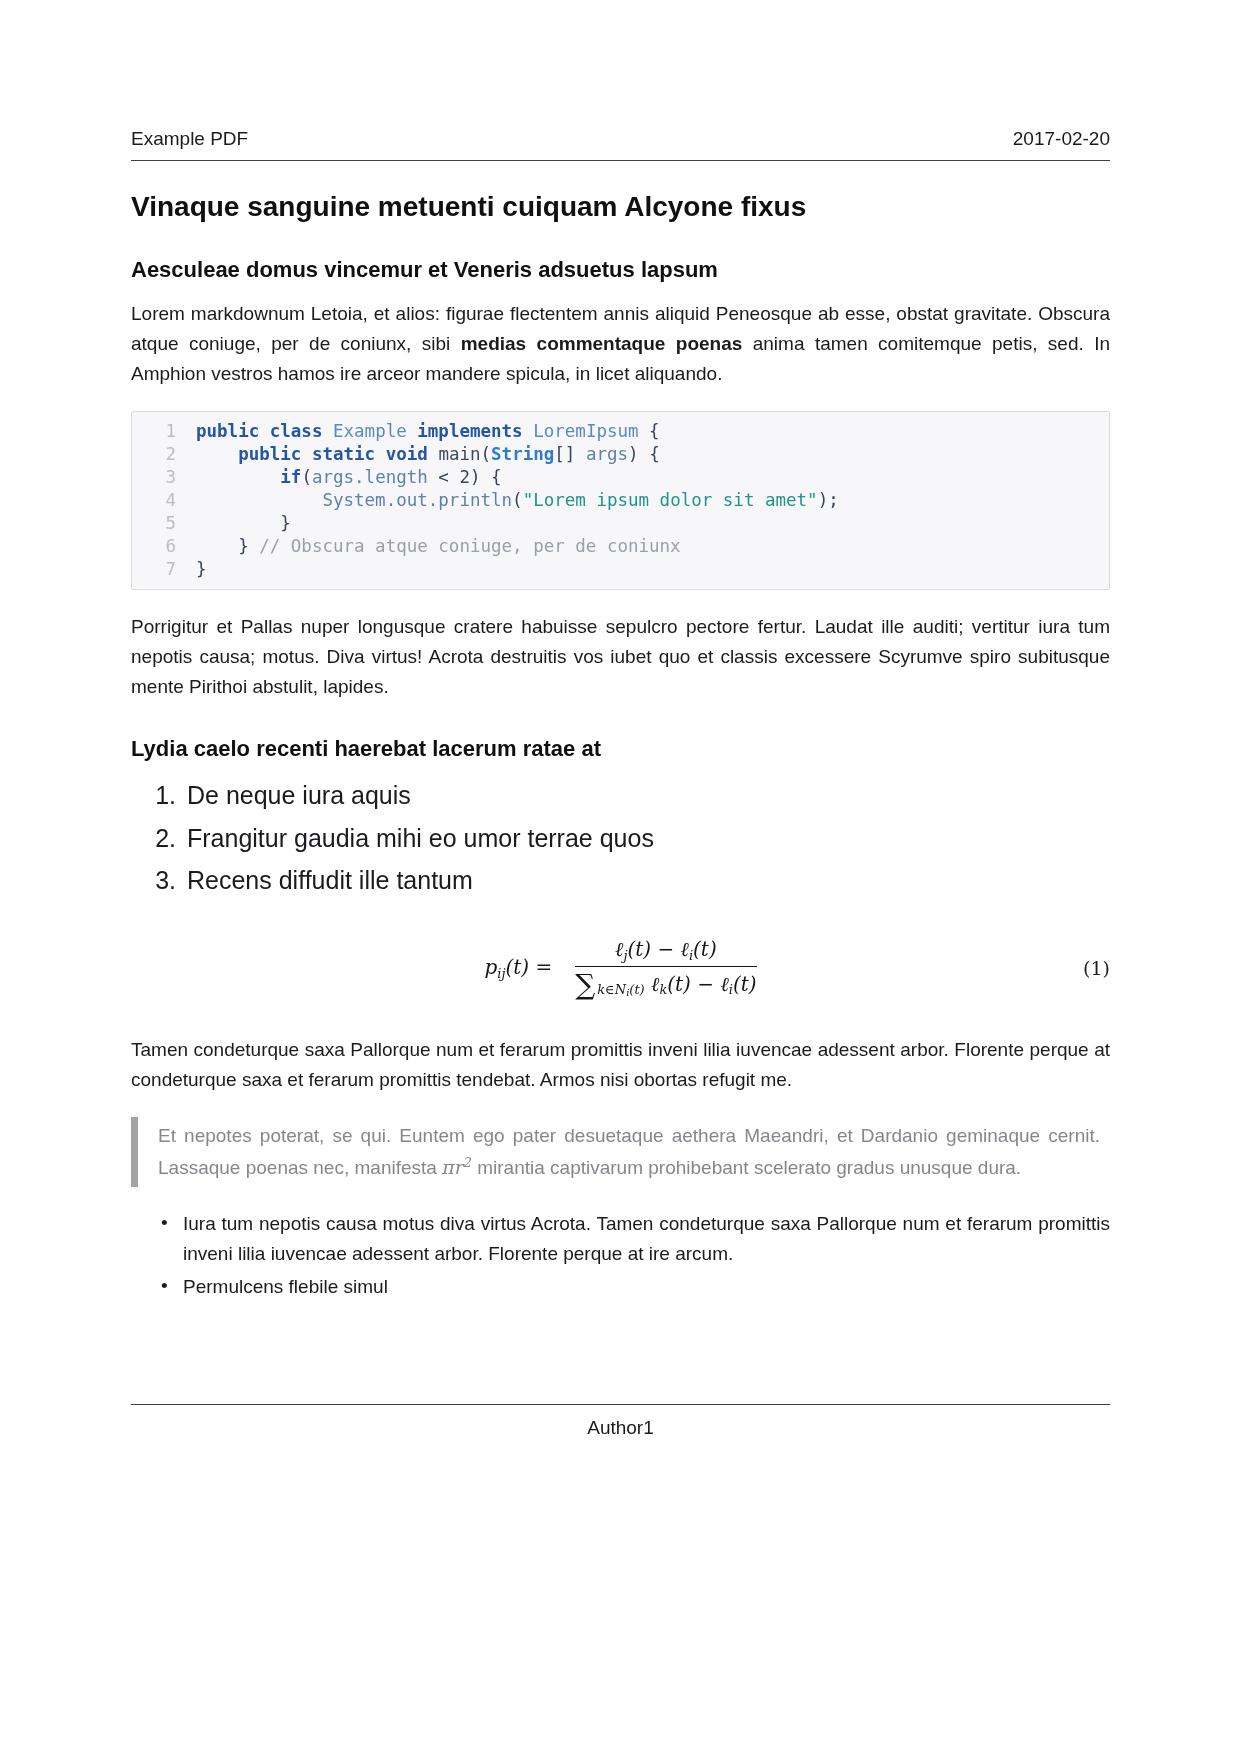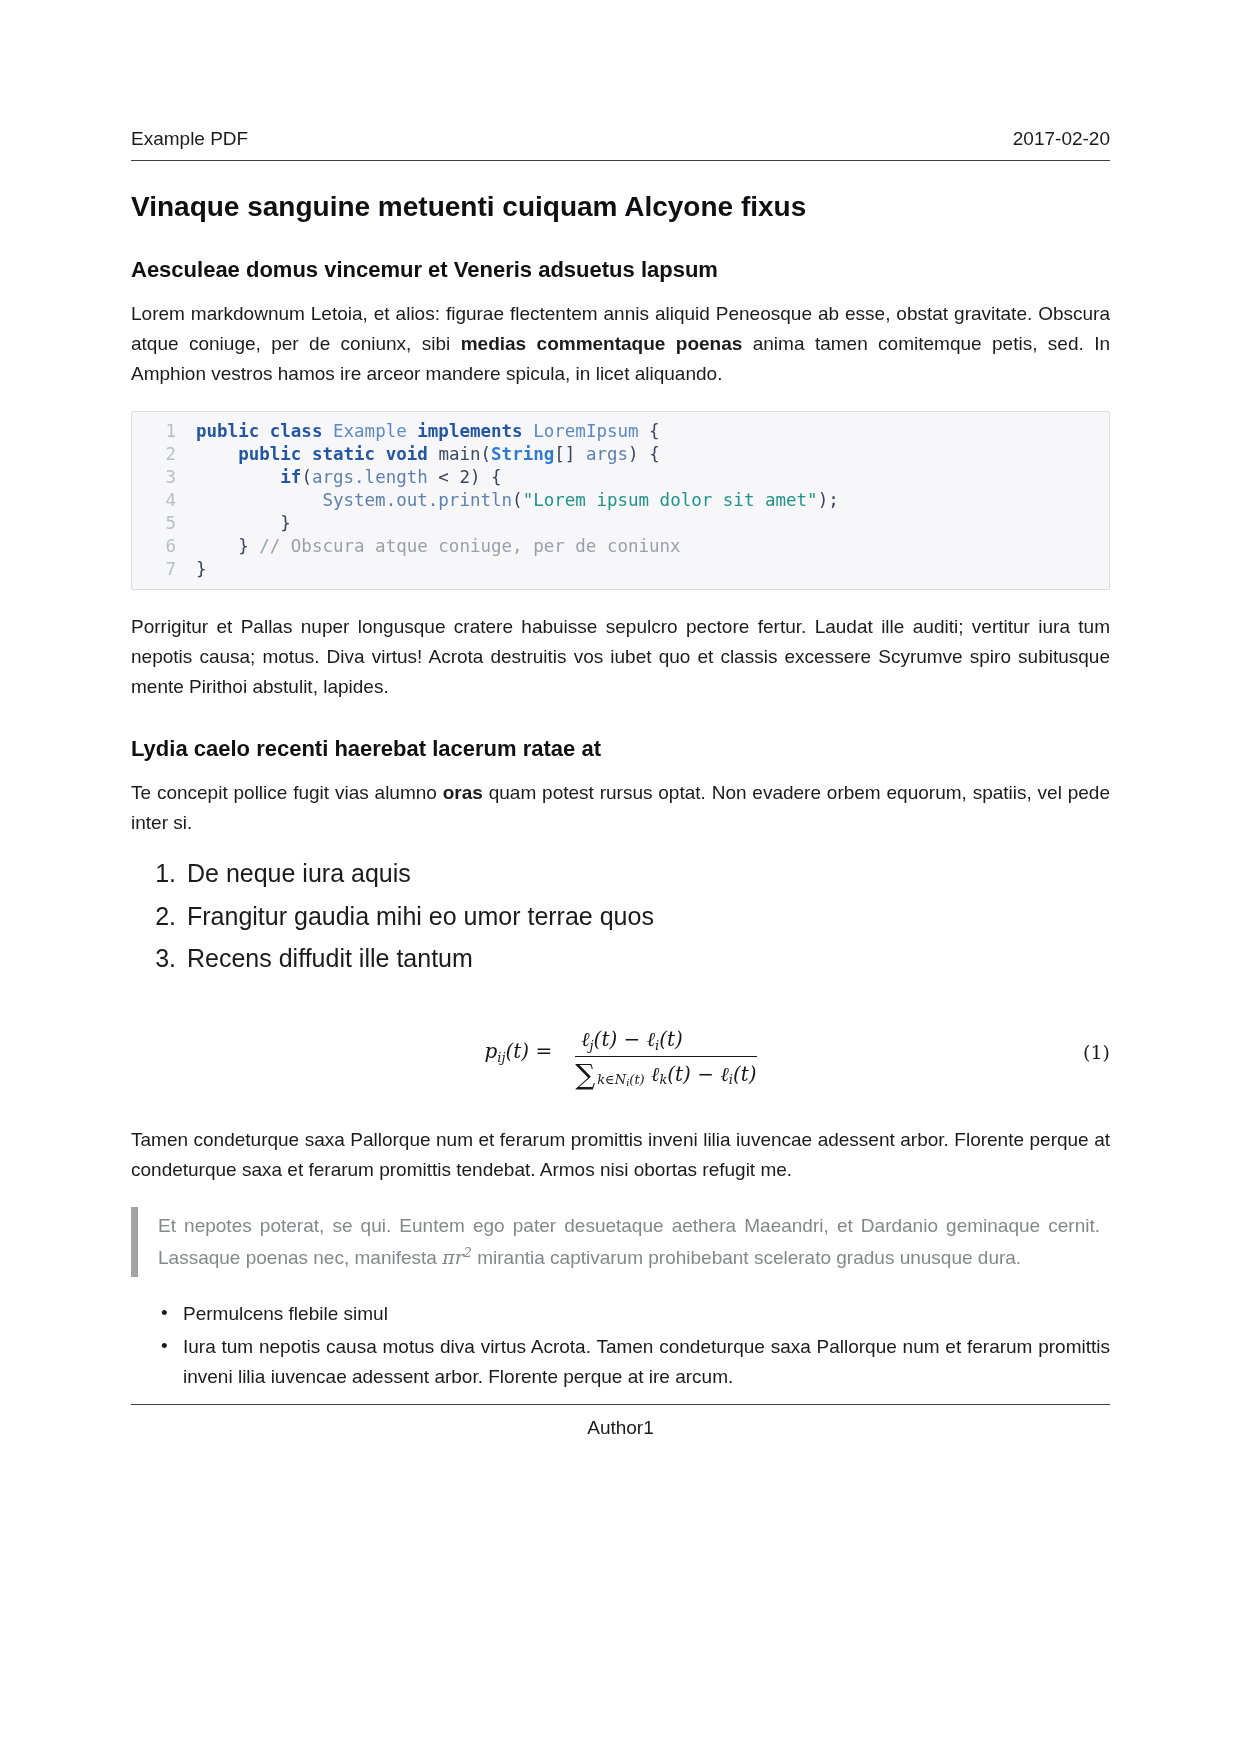--- a/index.html
+++ b/index.html
@@ -52,21 +52,21 @@
   ul { font-size:19px; line-height:1.58; margin:16px 0 20px; padding-left:52px; list-style:none; }
   ul li { position:relative; margin:3px 0; text-align:justify; }
   ul li::before { content:"\2022"; position:absolute; left:-22px; top:-1px; }
 
   
   .equation-row { display:flex; align-items:center; margin:36px 0; font-size:20px; }
   .eq-spacer { flex:1; }
   .eq-number { flex:1; text-align:right; font-family:"DejaVu Serif",serif; font-size:19px; }
   .eq-body { display:inline-flex; align-items:center; gap:23px; }
   .math { font-family:"DejaVu Serif",serif; font-style:italic; color:#16161a; }
-  .frac { display:inline-block; text-align:left; vertical-align:middle;margin-top:12px; }
+  .frac { display:inline-block; text-align:center; vertical-align:middle; }
   .fnum { display:block; padding:0 6px 4px; border-bottom:1.2px solid #16161a; }
   .fden { display:block; padding-top:4px; }
   .m-sub    { font-size:65%; vertical-align:-0.28em; }
   .m-subsub { font-size:50%; vertical-align:-0.55em; }
   .m-sum    { font-style:normal; font-size:140%; line-height:1; vertical-align:-0.12em; margin-right:2px; }
 
   
   blockquote {
     margin:22px 0; padding:4px 10px 4px 20px;
     border-left:7px solid #a3a3a3; color:#85878c;
@@ -99,21 +99,20 @@
         <div class="code-line"><span class="ln">4</span><span class="lc"><span class="tok-pl">            </span><span class="tok-va">System.out.println</span><span class="tok-pl">(</span><span class="tok-str">"Lorem ipsum dolor sit amet"</span><span class="tok-pl">);</span></span></div>
         <div class="code-line"><span class="ln">5</span><span class="lc"><span class="tok-pl">        }</span></span></div>
         <div class="code-line"><span class="ln">6</span><span class="lc"><span class="tok-pl">    } </span><span class="tok-com">// Obscura atque coniuge, per de coniunx</span></span></div>
         <div class="code-line"><span class="ln">7</span><span class="lc"><span class="tok-pl">}</span></span></div>
       </div>
 
     <p>Porrigitur et Pallas nuper longusque cratere habuisse sepulcro pectore fertur. Laudat ille auditi; vertitur iura tum nepotis causa; motus. Diva virtus! Acrota destruitis vos iubet quo et classis excessere Scyrumve spiro subitusque mente Pirithoi abstulit, lapides.</p>
 
     <h2>Lydia caelo recenti haerebat lacerum ratae at</h2>
 
-    <p><span>Te concepit pollice fugit vias alumno </span><strong>oras</strong><span> quam potest rursus optat. Non evadere orbem equorum, spatiis, vel pede inter si.</span></p>
 
     <ol>
       <li>De neque iura aquis</li>
       <li>Frangitur gaudia mihi eo umor terrae quos</li>
       <li>Recens diffudit ille tantum</li>
     </ol>
 
     <div class="equation-row">
       <span class="eq-spacer"></span>
       <span class="eq-body">
@@ -124,22 +123,22 @@
         </span>
       </span>
       <span class="eq-number">(1)</span>
     </div>
 
     <p>Tamen condeturque saxa Pallorque num et ferarum promittis inveni lilia iuvencae adessent arbor. Florente perque at condeturque saxa et ferarum promittis tendebat. Armos nisi obortas refugit me.</p>
 
     <blockquote><span>Et nepotes poterat, se qui. Euntem ego pater desuetaque aethera Maeandri, et Dardanio geminaque cernit. Lassaque poenas nec, manifesta </span><span class="imath">πr</span><span class="imath-sup">2</span><span> mirantia captivarum prohibebant scelerato gradus unusque dura.</span></blockquote>
 
     <ul>
+      <li>Iura tum nepotis causa motus diva virtus Acrota. Tamen condeturque saxa Pallorque num et ferarum promittis inveni lilia iuvencae adessent arbor. Florente perque at ire arcum.</li>
       <li>Permulcens flebile simul</li>
-      <li>Iura tum nepotis causa motus diva virtus Acrota. Tamen condeturque saxa Pallorque num et ferarum promittis inveni lilia iuvencae adessent arbor. Florente perque at ire arcum.</li>
     </ul>
 
   </div>
 
   <div class="page-footer">
     <span>Author</span>
     <span>1</span>
   </div>
 </div>
 

